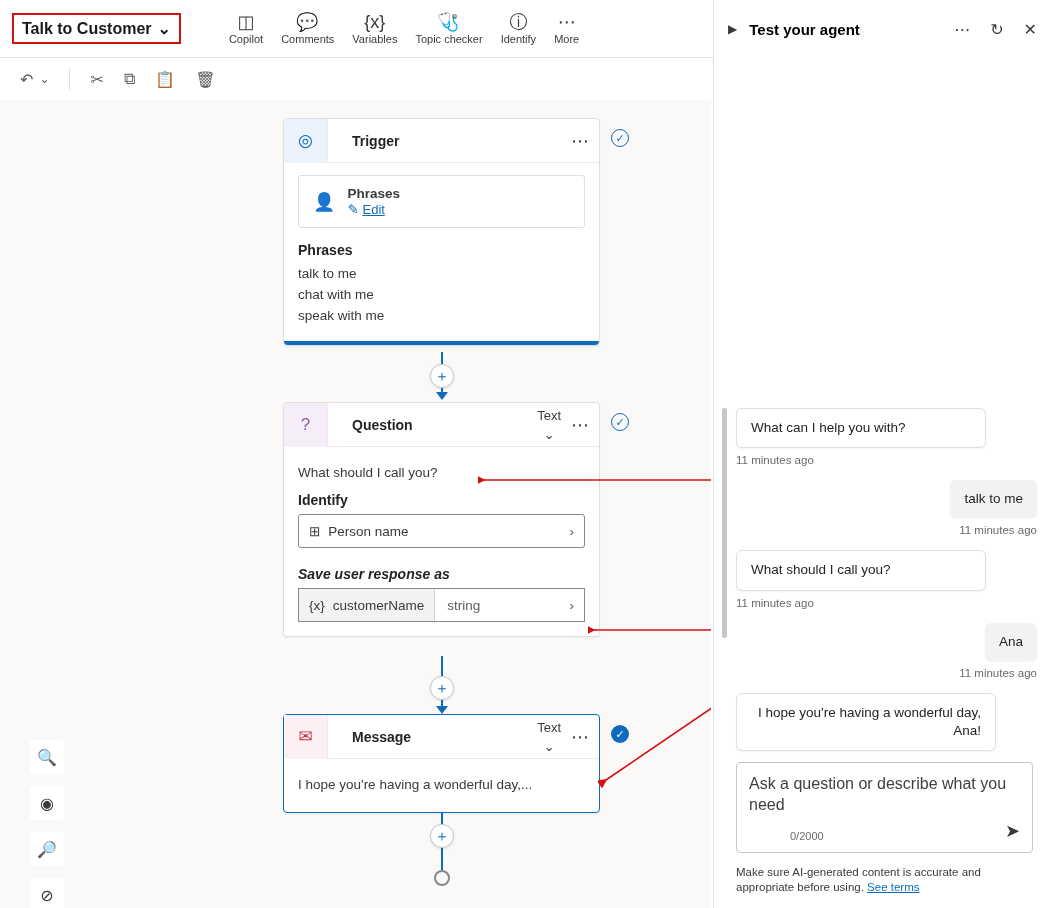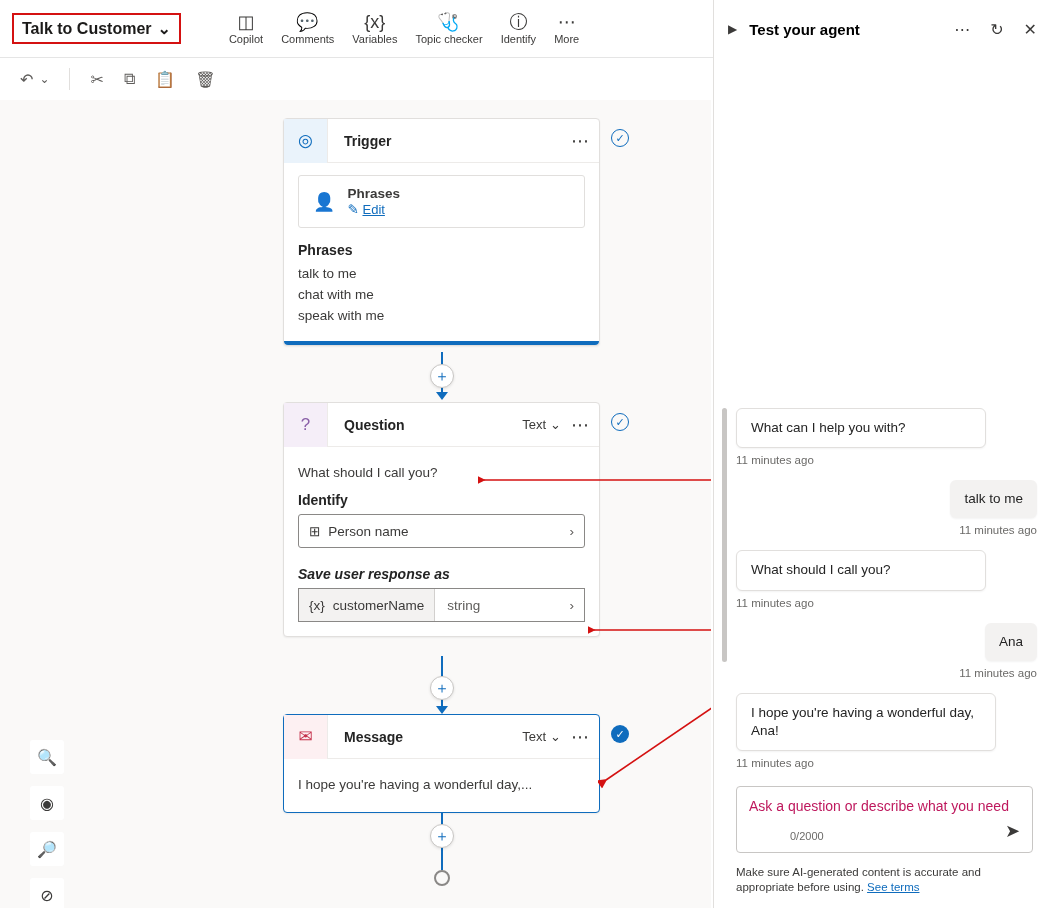--- a/index.html
+++ b/index.html
@@ -17,22 +17,22 @@
 .toolbar2 { height: 42px; display: flex; align-items: center; gap: 20px; padding: 0 20px; }
 .toolbar2 .ico { font-size: 16px; color: #5e5c5a; cursor: pointer; }
 .divider-v { width: 1px; height: 22px; background: #e1dfdd; }
 
 
 .canvas-wrap { position: absolute; top: 100px; left: 0; right: 340px; bottom: 0; background: #faf9f8; overflow: hidden; }
 .canvas { position: relative; width: 100%; height: 100%; }
 .node { position: absolute; left: 283px; width: 317px; background: #fff; border: 1px solid #e1dfdd; border-radius: 4px; box-shadow: 0 1px 2px rgba(0,0,0,.06); }
 .node-head { display: flex; align-items: center; height: 44px; border-bottom: 1px solid #edebe9; }
 .node-head .tile { width: 44px; height: 44px; display: flex; align-items: center; justify-content: center; font-size: 17px; border-right: 1px solid #edebe9; }
-.node-head .t-title { font-weight: 600; font-size: 14px; padding-left: 16px; flex: 1; color: #242424; }
-.node-head .badge { font-size: 13px; color: #3b3a39; display: flex; align-items: center; gap: 4px; margin-right: 10px; cursor:pointer; }
+.node-head .t-title { font-weight: 600; font-size: 14px; padding-left: 24px; flex: 1; color: #242424; }
+.node-head .badge { font-size: 13px; color: #3b3a39; display: flex; align-items: center; gap: 4px; margin-right: 10px; cursor:pointer;flex-direction:column; }
 .node-head .dots { font-size: 18px; margin-right: 10px; cursor: pointer; color: #3b3a39; }
 .node-body { padding: 12px 14px 14px; font-size: 13.5px; color: #3b3a39; }
 .phrases-box { border: 1px solid #e1dfdd; border-radius: 3px; padding: 10px 14px; display: flex; align-items: center; gap: 12px; margin-bottom: 14px; }
 .phrases-box .pb-right strong { font-size: 13.5px; }
 .edit-link { color: #0f6cbd; text-decoration: underline; font-size: 13px; }
 .phr-list div { line-height: 1.55; }
 .node-foot-bar { height: 4px; background: #0f6cbd; border-radius: 0 0 4px 4px; }
 .status-check { position: absolute; right: -30px; top: 10px; width: 18px; height: 18px; border: 1.5px solid #0f6cbd; border-radius: 50%; display:flex;align-items:center;justify-content:center;font-size:11px;color:#0f6cbd; }
 .status-check.solid { background: #0f6cbd; color: #fff; border: none; }
 .conn { position: absolute; left: 441px; width: 2px; background: #0f6cbd; }
@@ -59,21 +59,21 @@
 .panel-head .p-title { font-weight:700; font-size:15px; flex:1; }
 .panel-head .p-ico { font-size:16px;color:#3b3a39;cursor:pointer;margin-left:8px; }
 .chat-scroll { position:relative; flex:1; overflow:hidden; }
 .chat-track { position:absolute; left:8px; top:350px; bottom:120px; width:5px; background:#c8c6c4; border-radius:3px; }
 .msg { max-width: 250px; border:1px solid #e1dfdd; border-radius:6px; padding:10px 14px; font-size:13.5px; line-height:1.35; color:#242424; box-shadow:0 1px 2px rgba(0,0,0,.05); background:#fff; }
 .msg.bot { margin-left: 22px; }
 .msg.user { margin-left:auto; margin-right:14px; background:#f3f2f1; border:none; width:fit-content; }
 .ts { font-size:11.5px; color:#6b6a68; margin:6px 0 14px 22px; }
 .ts.right { text-align:right; margin-right:14px; }
 .chat-input { margin: 4px 18px 8px 22px; border:1px solid #c8c6c4; border-radius:4px; padding:10px 12px; position:relative; }
-.chat-input .placeholder { color:#be185d; font-size:14px; line-height:1.35;}
+.chat-input .placeholder { color:#404040; font-size:16px; line-height:1.35;}
 .chat-input .counter { color:#6b6a68; font-size:11px; margin-top:14px;padding-left:41px; }
 .send-ico { position:absolute; right:12px; bottom:10px; font-size:18px; color:#3b3a39; cursor:pointer; }
 .disclaimer { font-size:11.5px; color:#3b3a39; padding: 4px 18px 12px 22px; line-height:1.35; }
 .disclaimer a { color:#0f6cbd; text-decoration:underline;text-align:center; }
 
 
 .arrow-svg { position:absolute; pointer-events:none; }
 </style>
 </head>
 <body>
@@ -246,21 +246,21 @@
     <div class="chat-track"></div>
     <div style="height:350px;"></div>
     <div class="msg bot">What can I help you with?</div>
     <div class="ts">11 minutes ago</div>
     <div class="msg user">talk to me</div>
     <div class="ts right">11 minutes ago</div>
     <div class="msg bot">What should I call you?</div>
     <div class="ts">11 minutes ago</div>
     <div class="msg user">Ana</div>
     <div class="ts right">11 minutes ago</div>
-    <div class="msg bot" style="max-width:260px;">I hope you're having a wonderful day, Ana!</div>
+    <div class="msg bot" style="max-width:260px;text-align:right;">I hope you're having a wonderful day, Ana!</div>
     <div class="ts">11 minutes ago</div>
   </div>
   <div class="chat-input">
     <div class="placeholder">Ask a question or describe what you need</div>
     <div class="counter">0/2000</div>
     <span class="send-ico">➤</span>
   </div>
   <div class="disclaimer">
     <span>Make sure AI-generated content is accurate and appropriate before using. </span><a href="#">See terms</a>
   </div>

